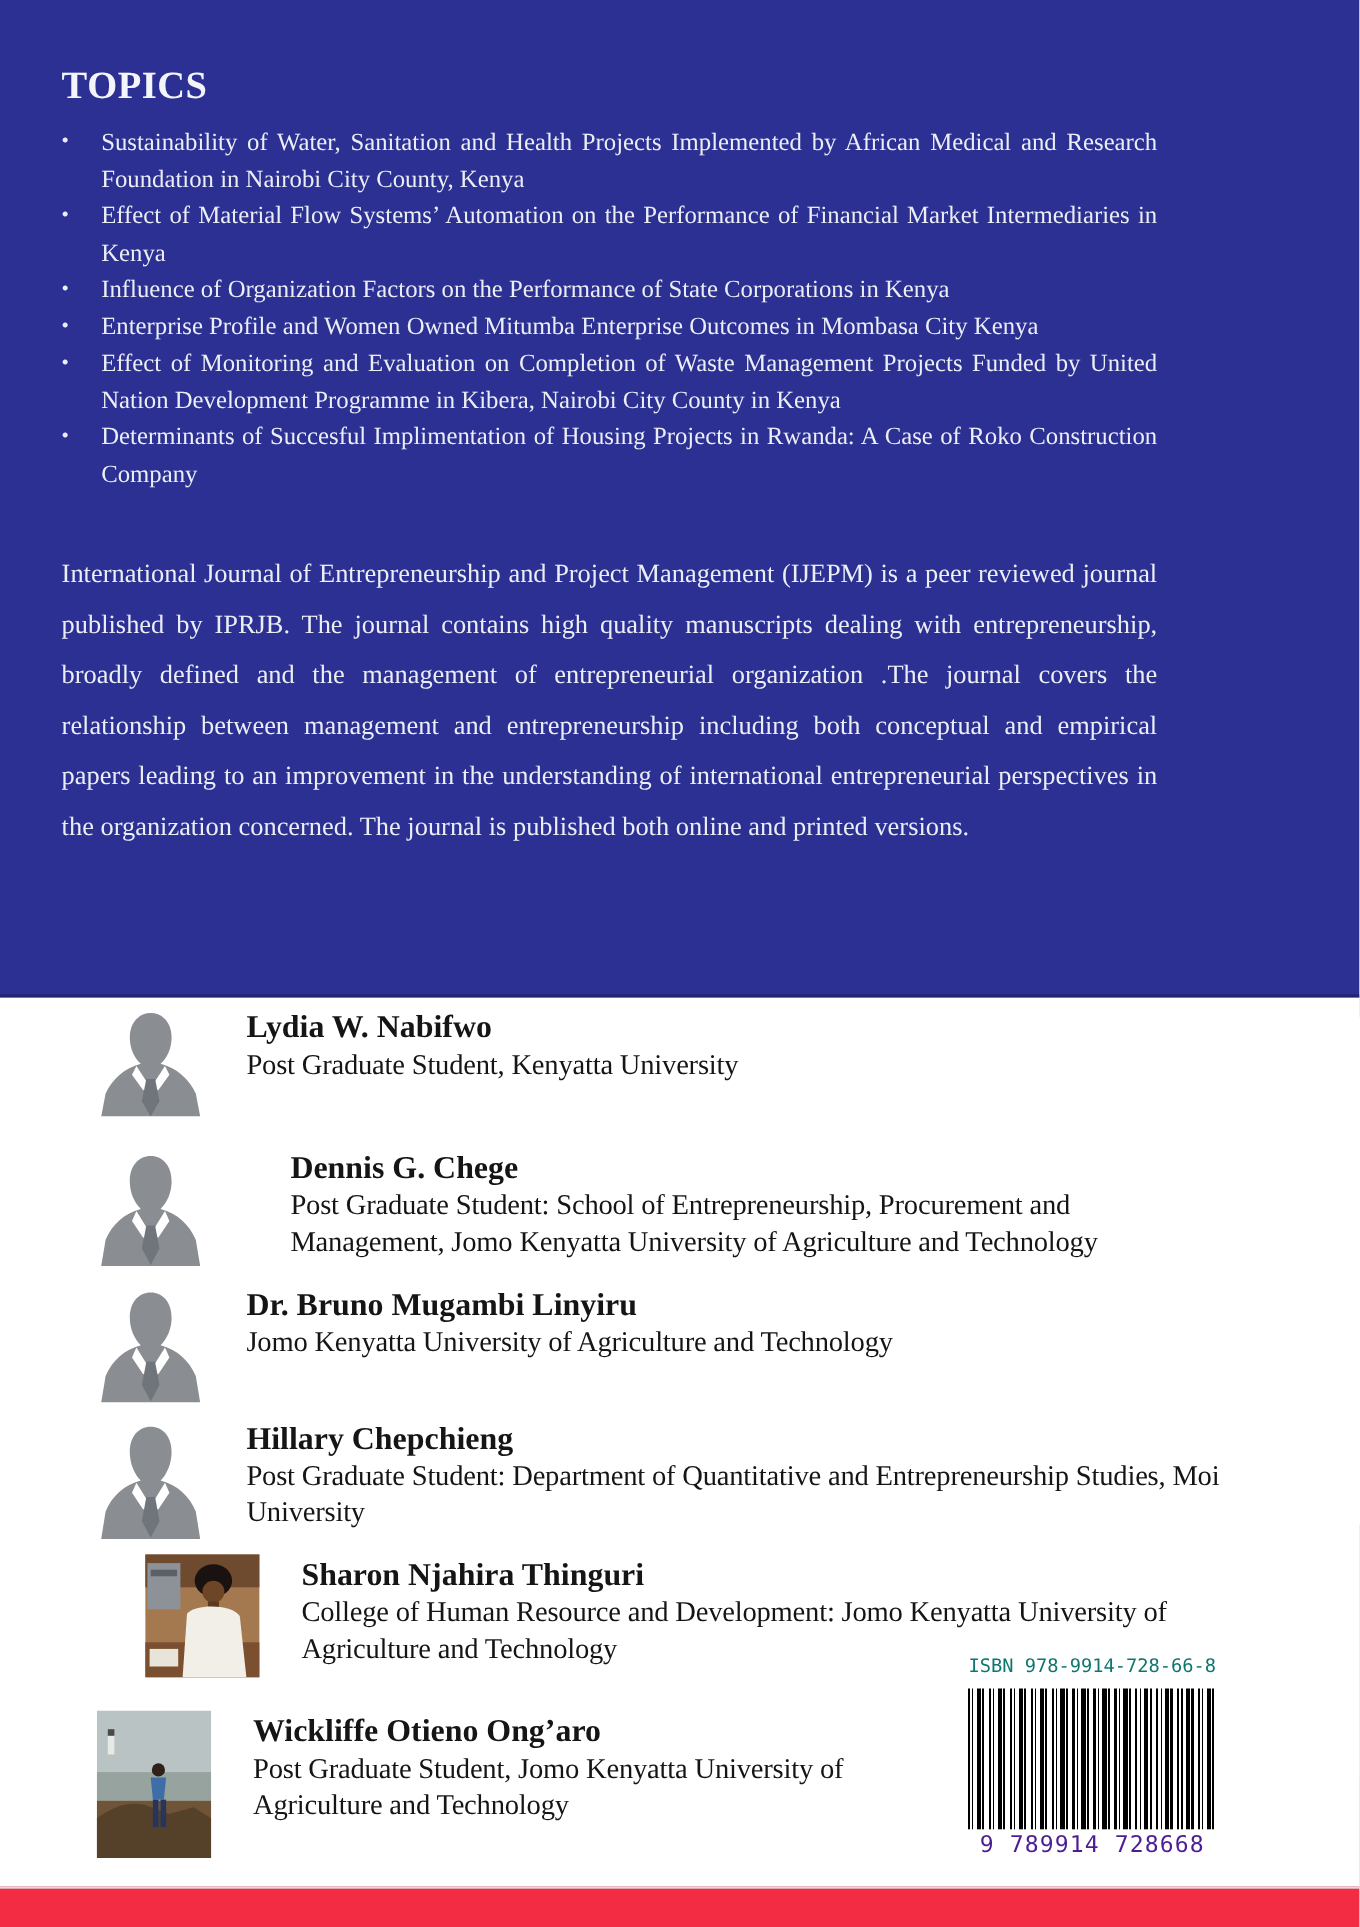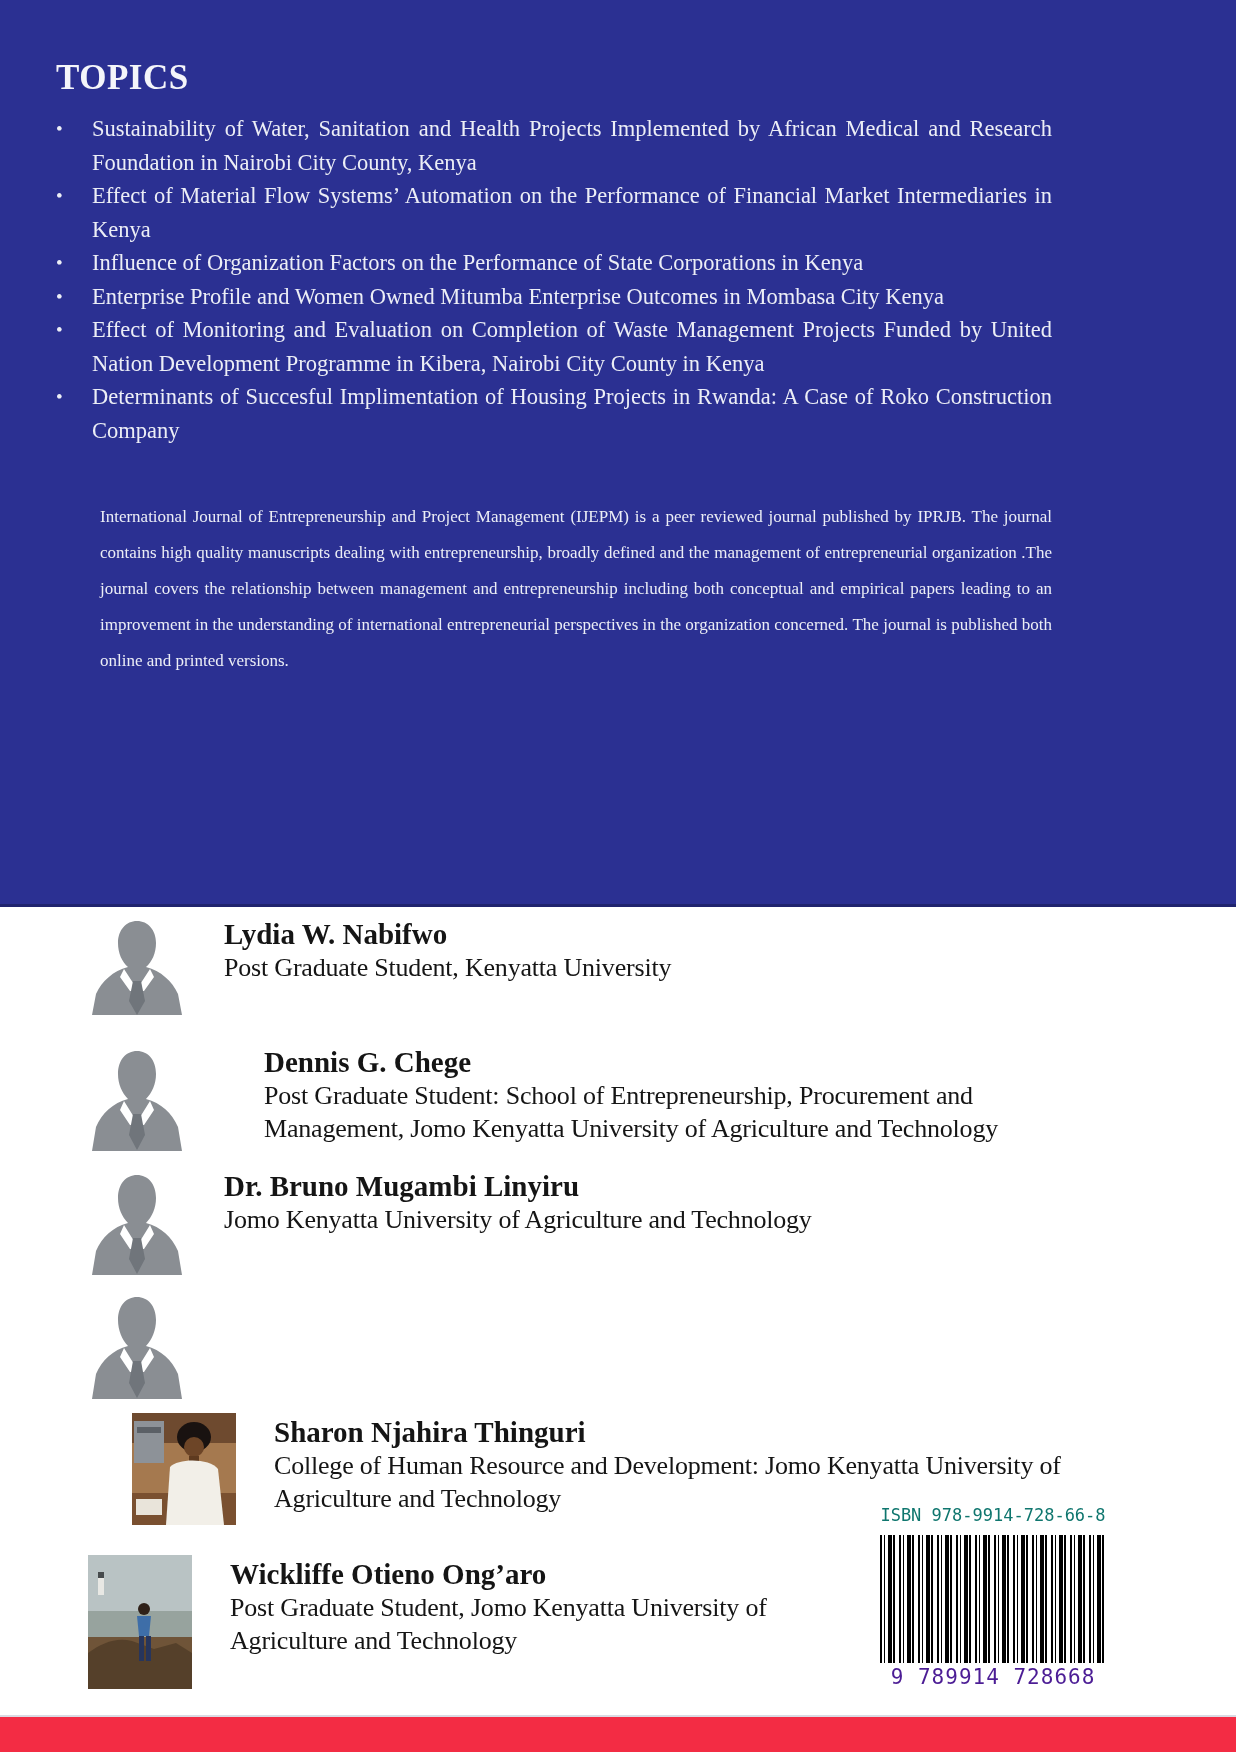--- a/index.html
+++ b/index.html
@@ -8,21 +8,21 @@
 
   
   .blue-section{box-sizing:border-box;height:907px;background:#2b3092;
                 padding:58px 184px 0 56px;color:#eceef6;border-bottom:3px solid #20246e;}
   .topics-heading{margin:0 0 14px 0;font-size:35px;font-weight:bold;color:#f4f5fa;
                   letter-spacing:0.5px;}
   .topic-list{list-style:none;margin:0;padding:0;font-size:22.5px;line-height:33.5px;}
   .topic-item{display:flex;}
   .bullet-glyph{width:36px;flex:none;font-size:19px;}
   .topic-text{flex:1;text-align:justify;}
-  .about-paragraph{margin-top:52px;font-size:17px;line-height:36px;text-align:justify;margin-left:44px;}
+  .about-paragraph{margin-top:52px;font-size:24px;line-height:46px;text-align:justify;}
 
   
   .white-section{position:relative;box-sizing:border-box;height:708px;background:#ffffff;
                  padding-top:8px;color:#151515;}
   .author-row{display:flex;margin-left:88px;}
   .author-photo{flex:none;margin-right:38px;}
   .author-photo svg{display:block;}
   .row-1{margin-bottom:28px;}
   .row-2{margin-bottom:16px;gap:40px;}
   .row-3{margin-bottom:14px;}
@@ -137,20 +137,22 @@
     <div class="author-row row-4">
       <div class="author-photo">
         <svg width="98" height="110" viewBox="0 0 98 110">
           <rect width="98" height="110" fill="#ffffff"></rect>
           <path fill="#8a8e93" d="M49 8c-11 0-19 9-19 23 0 10 4 20 10 26-15 4-26 14-32 28l-4 25h90l-4-25c-6-14-17-24-32-28 6-6 10-16 10-26C68 17 60 8 49 8z"></path>
           <path fill="#ffffff" d="M36 59l13 21 13-21 4 9-10 15h-14l-10-15z"></path>
           <path fill="#70757b" d="M45 72h8l4 22-8 15-8-15z"></path>
         </svg>
       </div>
       <div>
+        <div class="author-name">Hillary Chepchieng</div>
+        <div class="author-aff w-max900">Post Graduate Student: Department of Quantitative and Entrepreneurship Studies, Moi University</div>
       </div>
     </div>
 
     <div class="author-row row-5">
       <div class="author-photo">
         <svg width="104" height="112" viewBox="0 0 104 112">
           <rect width="104" height="112" fill="#a5794f"></rect>
           <rect width="104" height="30" fill="#6e4a2f"></rect>
           <rect x="2" y="8" width="30" height="42" fill="#8d9298"></rect>
           <rect x="5" y="14" width="24" height="6" fill="#5b6066"></rect>

